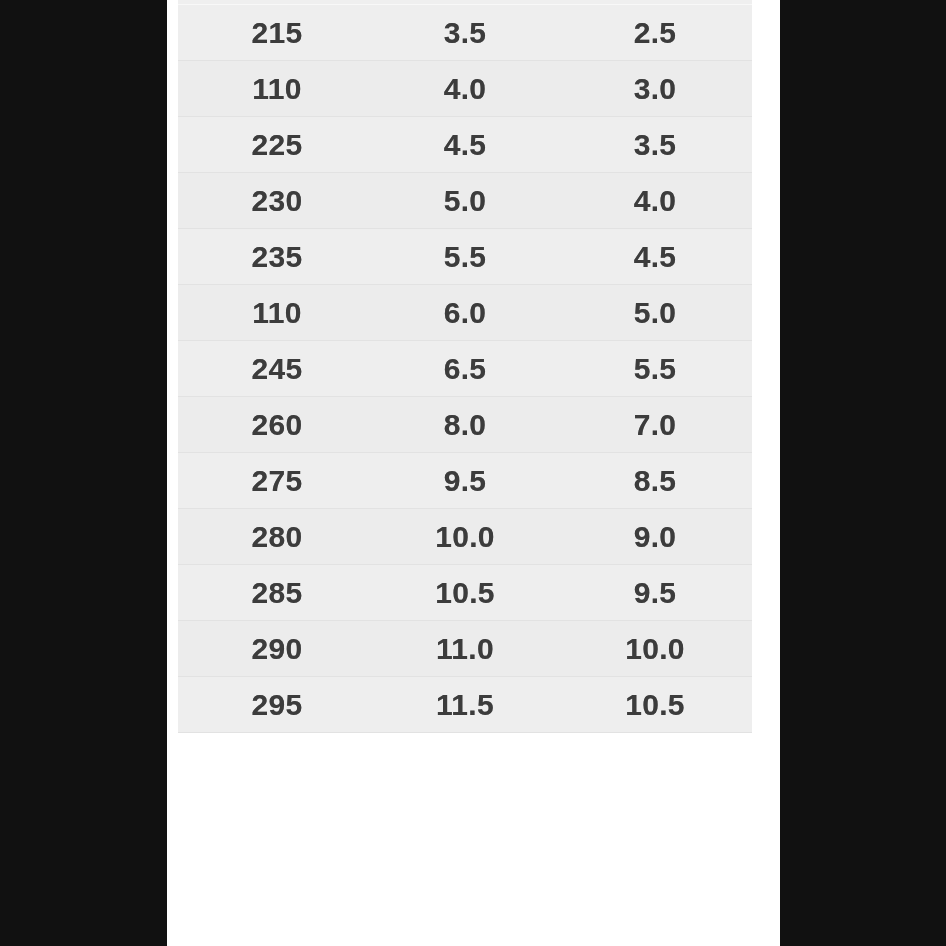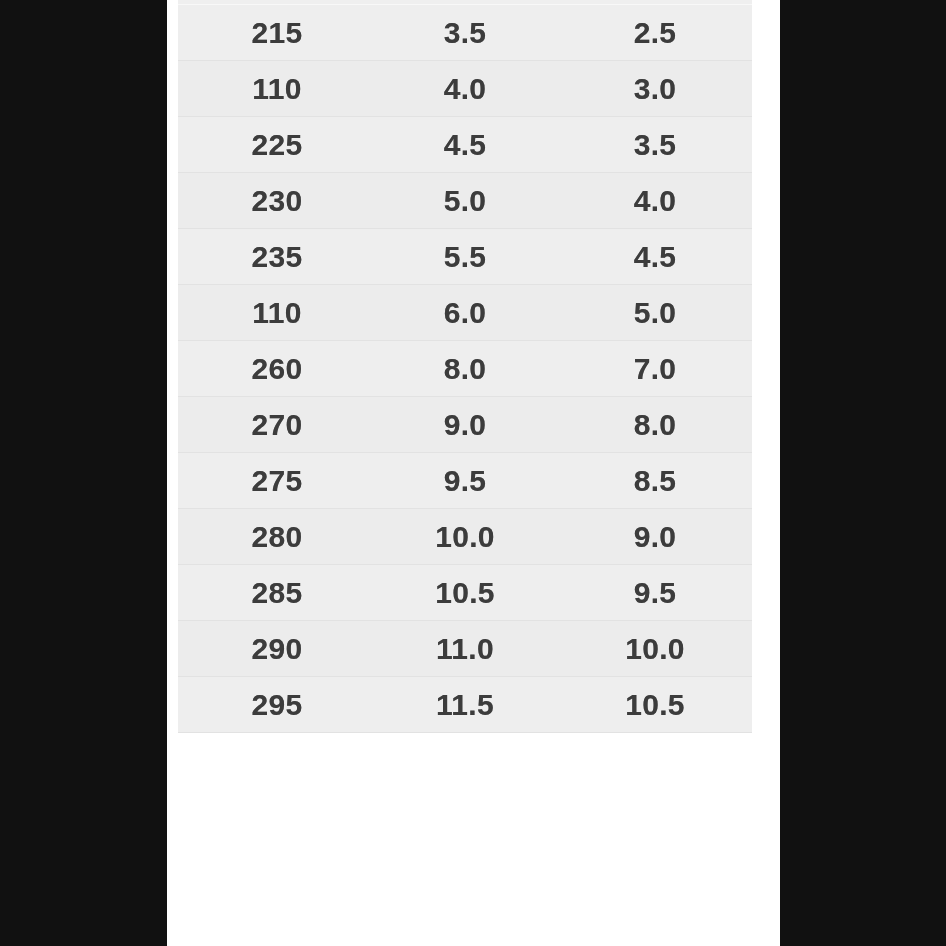--- a/index.html
+++ b/index.html
@@ -161,28 +161,28 @@
               <td class="mm">235</td>
               <td class="us">5.5</td>
               <td class="uk">4.5</td>
             </tr>
             <tr>
               <td class="mm">110</td>
               <td class="us">6.0</td>
               <td class="uk">5.0</td>
             </tr>
             <tr>
+              <td class="mm">245</td>
+              <td class="us">6.5</td>
+              <td class="uk">5.5</td>
+            </tr>
+            <tr>
               <td class="mm">260</td>
               <td class="us">8.0</td>
               <td class="uk">7.0</td>
-            </tr>
-            <tr>
-              <td class="mm">270</td>
-              <td class="us">9.0</td>
-              <td class="uk">8.0</td>
             </tr>
             <tr>
               <td class="mm">275</td>
               <td class="us">9.5</td>
               <td class="uk">8.5</td>
             </tr>
             <tr>
               <td class="mm">280</td>
               <td class="us">10.0</td>
               <td class="uk">9.0</td>

